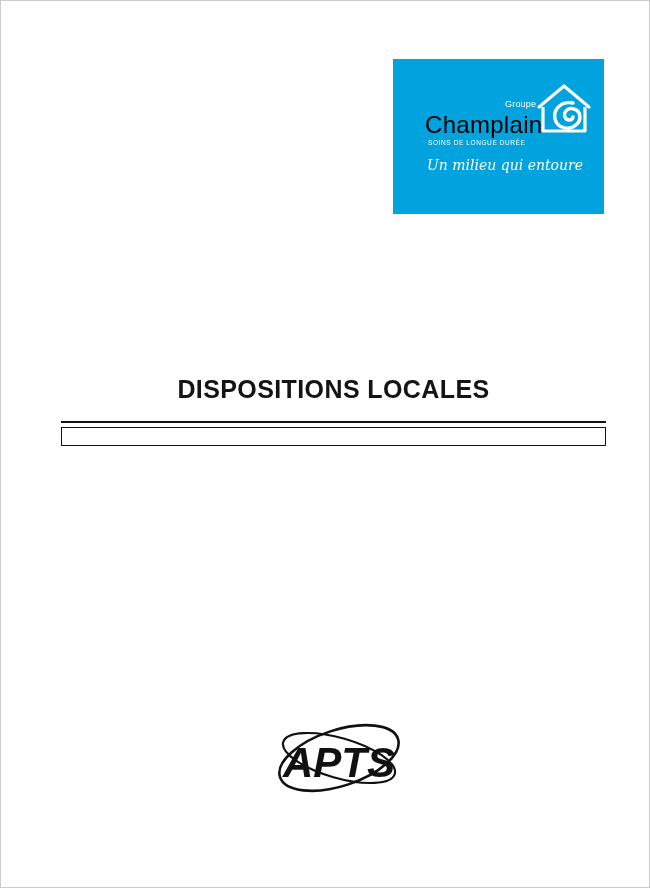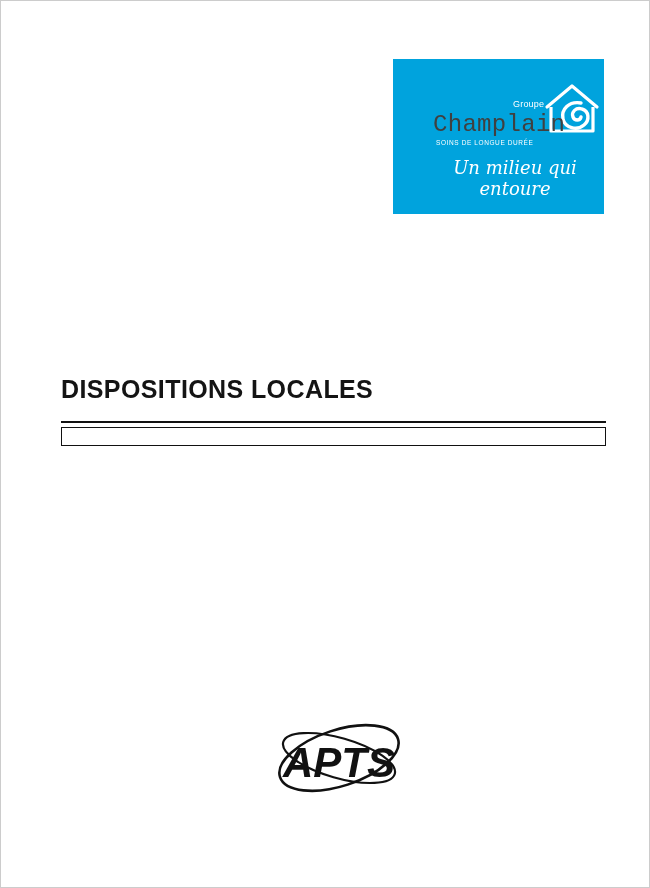--- a/index.html
+++ b/index.html
@@ -24,78 +24,77 @@
   .champlain-logo {
     position: absolute;
     left: 392px;
     top: 58px;
     width: 211px;
     height: 155px;
     background: #00a3dd;
   }
   .champlain-inner {
     position: absolute;
-    left: 12px;
+    left: 4px;
     top: 0;
     width: 100%;
     height: 100%;
   }
   .champ-groupe {
     position: absolute;
     left: 108px;
     top: 40px;
     font-size: 9px;
     color: #ffffff;
     font-family: "Liberation Sans", sans-serif;
     letter-spacing: 0.2px;
   }
   .champ-name {
     position: absolute;
     left: 28px;
     top: 52px;
     font-size: 24px;
-    color: #404040;
-    font-family: Liberation Mono, monospace;
+    color: #000000;
+    font-family: Liberation Sans, sans-serif;
     letter-spacing: 0.3px;
   }
   .champ-sub {
     position: absolute;
     left: 31px;
     top: 80px;
     font-size: 6.5px;
     color: #ffffff;
     font-family: "Liberation Sans", sans-serif;
     letter-spacing: 0.6px;
   }
   .champ-tagline {
     position: absolute;
     left: 30px;
     top: 98px;
     width: 160px;
-    text-align: center;
-    font-size: 18px;
+    font-size: 14px;
     color: #ffffff;
     font-family: "DejaVu Serif", serif;
     font-style: italic;
   }
   .champ-mark {
     position: absolute;
     left: 136px;
     top: 22px;
     width: 62px;
     height: 56px;
   }
 
   
   .doc-title {
     position: absolute;
     left: 60px;
     top: 374px;
     width: 545px;
-    text-align: left;
+    text-align: center;
     font-size: 25px;
     font-weight: bold;
     color: #141414;
     font-family: "Liberation Sans", sans-serif;
     letter-spacing: 0.4px;
   }
   .title-rule-top {
     position: absolute;
     left: 60px;
     top: 420px;

